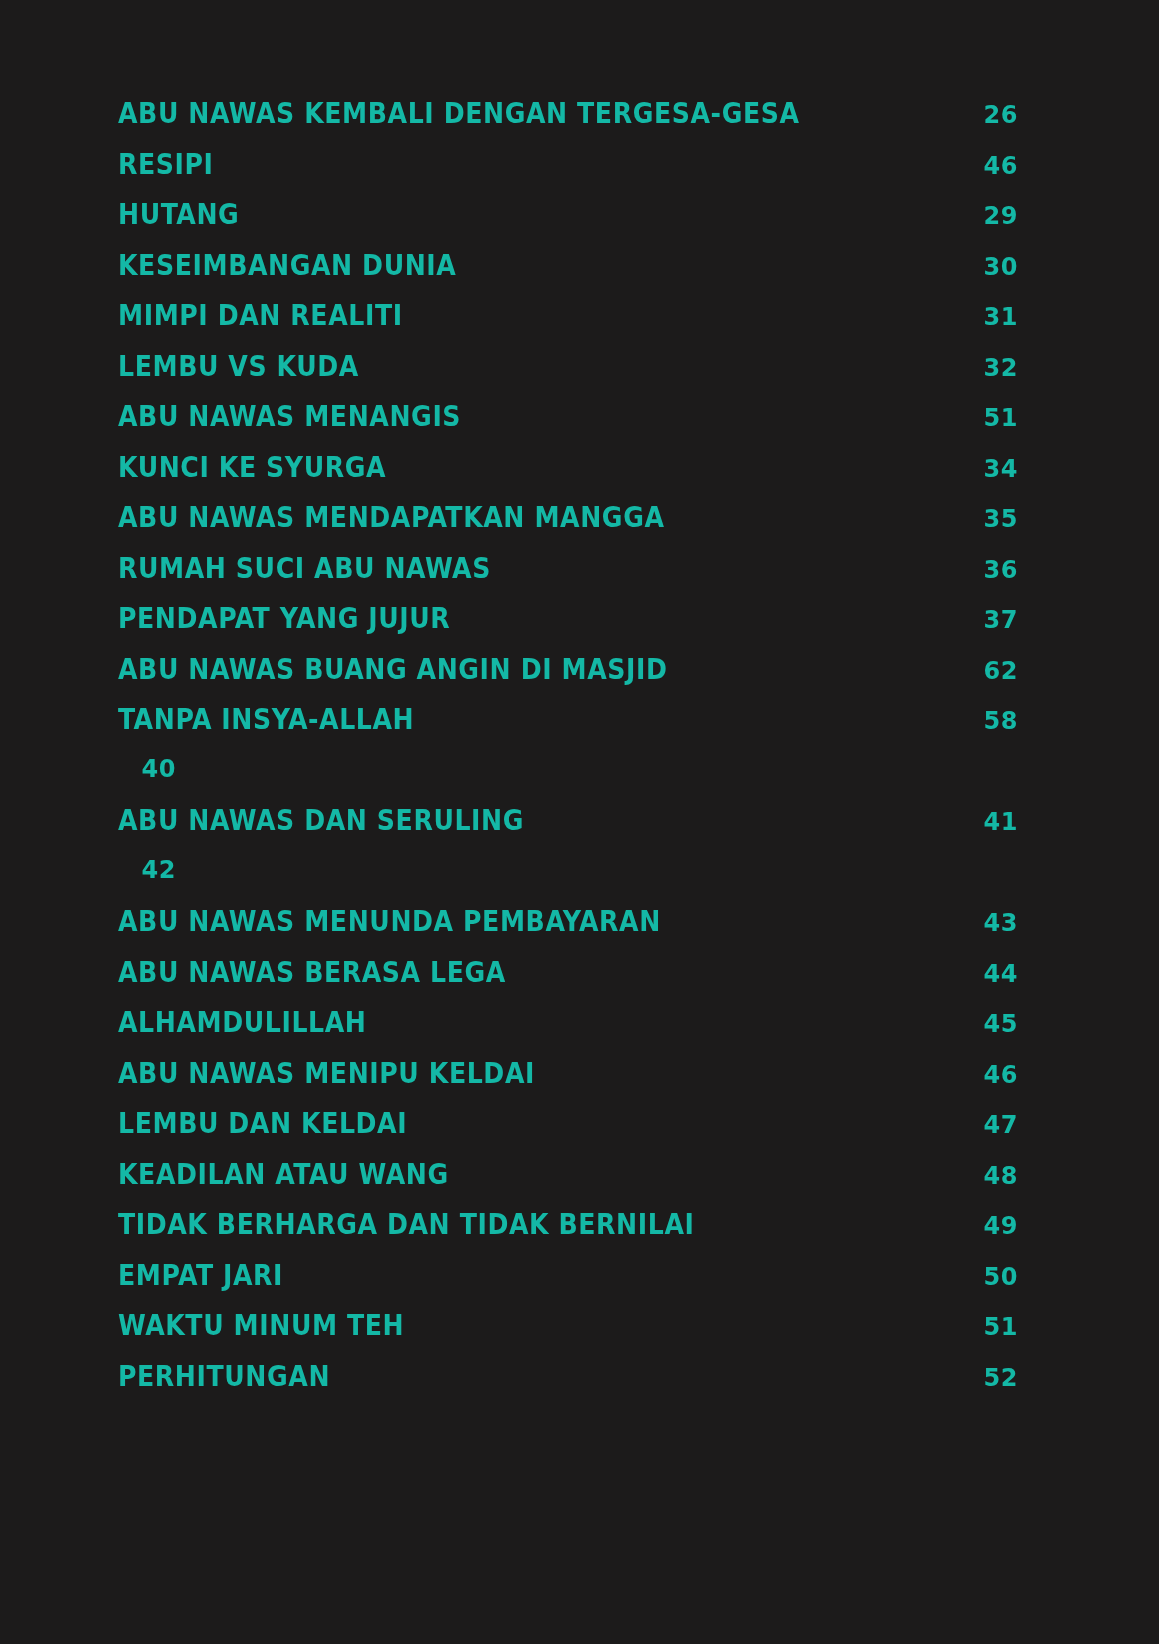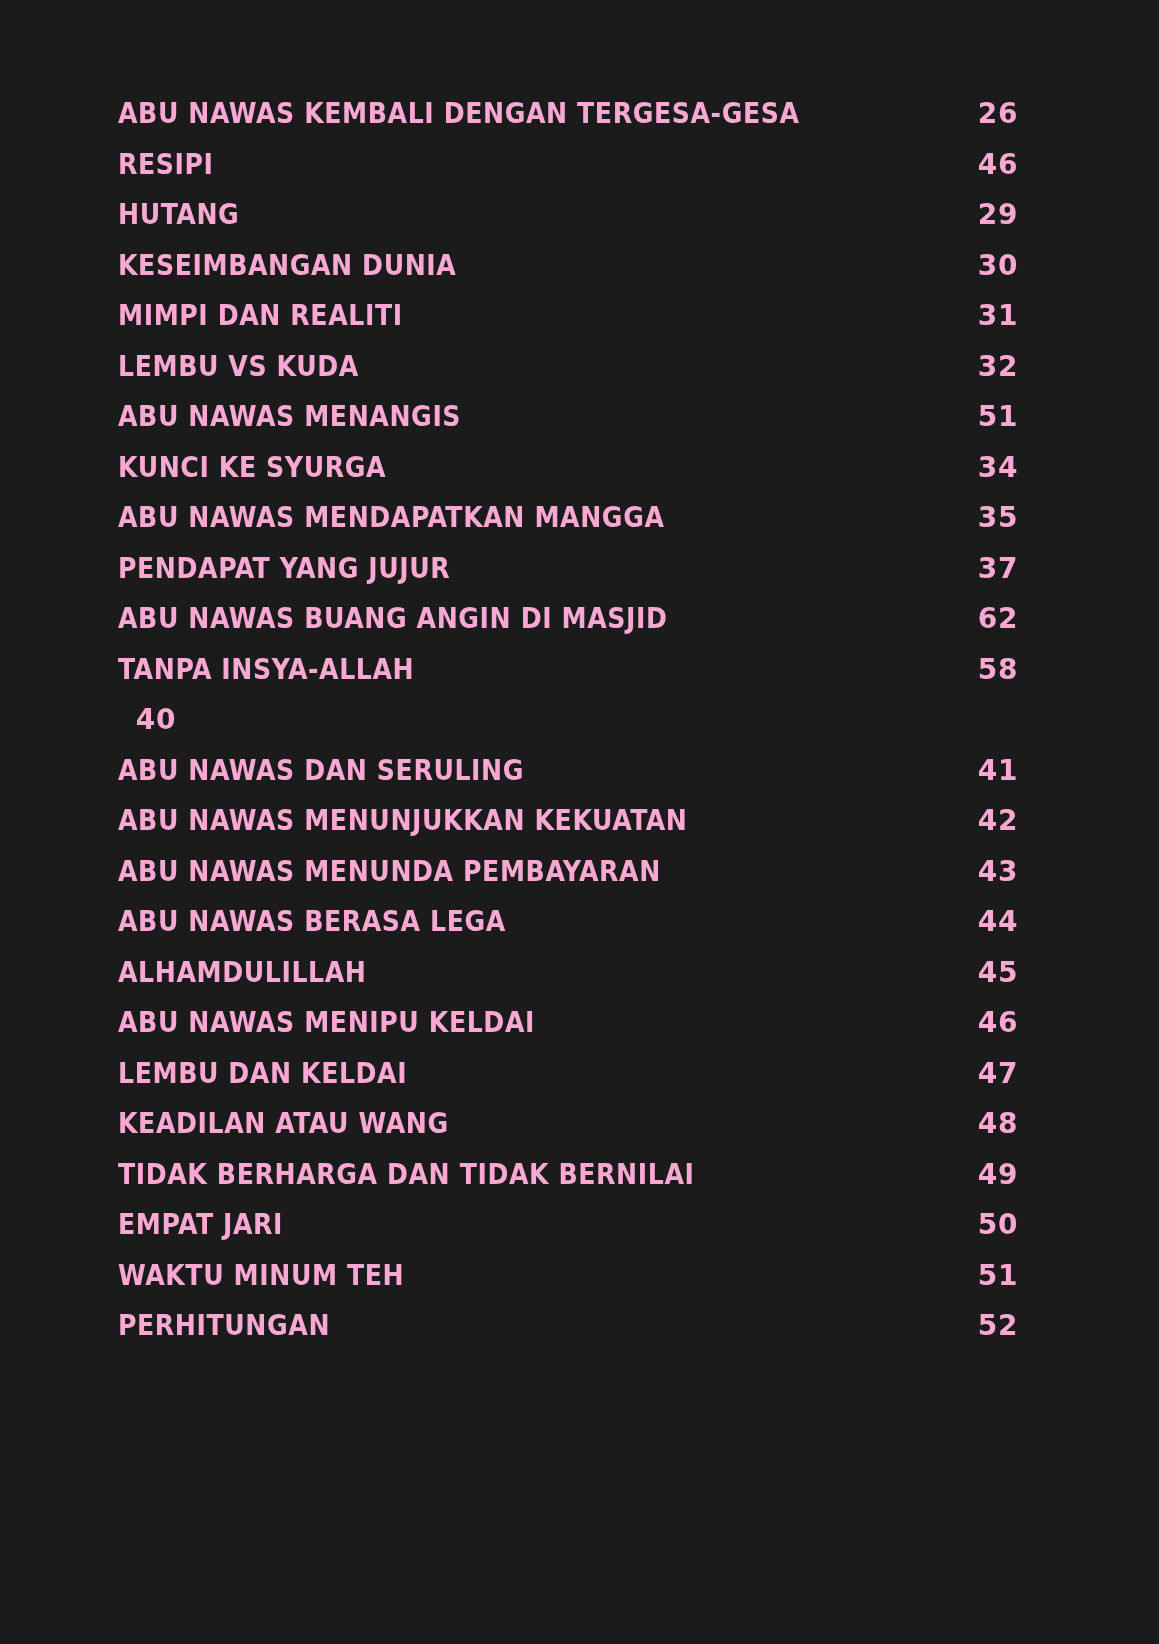--- a/index.html
+++ b/index.html
@@ -20,33 +20,33 @@
     position: absolute;
     left: 118px;
     top: 100px;
     width: 900px;
   }
   .toc-entry {
     display: flex;
     align-items: baseline;
     justify-content: space-between;
     height: 50.5px;
-    color: #f9a8d4;
+    color: #14b8a6;
   }
   .toc-title {
     font-size: 28px;
     font-weight: 700;
     letter-spacing: 0.6px;
     text-transform: uppercase;
     white-space: nowrap;
     line-height: 1;
     font-stretch: condensed;
   }
   .toc-page {
-    font-size: 28px;
+    font-size: 24px;
     font-weight: 700;
     letter-spacing: 0.6px;
     line-height: 1;
     min-width: 58px;
     text-align: right;
   }
 </style>
 </head>
 <body>
 
@@ -82,40 +82,43 @@
     </div>
     <div class="toc-entry">
       <span class="toc-title">KUNCI KE SYURGA</span>
       <span class="toc-page">34</span>
     </div>
     <div class="toc-entry">
       <span class="toc-title">ABU NAWAS MENDAPATKAN MANGGA</span>
       <span class="toc-page">35</span>
     </div>
     <div class="toc-entry">
+      <span class="toc-title">RUMAH SUCI ABU NAWAS</span>
+      <span class="toc-page">36</span>
+    </div>
+    <div class="toc-entry">
       <span class="toc-title">PENDAPAT YANG JUJUR</span>
       <span class="toc-page">37</span>
     </div>
     <div class="toc-entry">
       <span class="toc-title">ABU NAWAS BUANG ANGIN DI MASJID</span>
       <span class="toc-page">62</span>
     </div>
     <div class="toc-entry">
       <span class="toc-title">TANPA INSYA-ALLAH</span>
       <span class="toc-page">58</span>
     </div>
     <div class="toc-entry">
       <span class="toc-page">40</span>
     </div>
     <div class="toc-entry">
       <span class="toc-title">ABU NAWAS DAN SERULING</span>
       <span class="toc-page">41</span>
     </div>
     <div class="toc-entry">
-      <span class="toc-title">ABU NAWAS MENUNJUKKAN KEKUATAN</span>
       <span class="toc-page">42</span>
     </div>
     <div class="toc-entry">
       <span class="toc-title">ABU NAWAS MENUNDA PEMBAYARAN</span>
       <span class="toc-page">43</span>
     </div>
     <div class="toc-entry">
       <span class="toc-title">ABU NAWAS BERASA LEGA</span>
       <span class="toc-page">44</span>
     </div>

